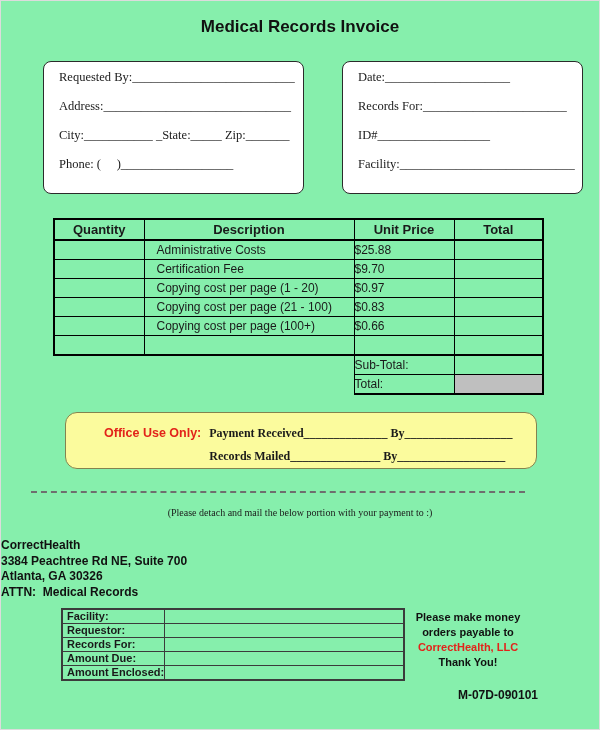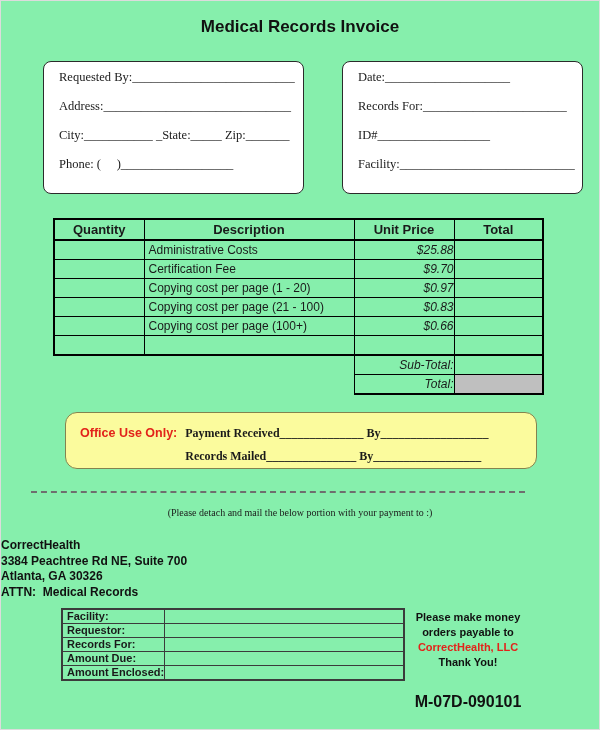--- a/index.html
+++ b/index.html
@@ -20,33 +20,33 @@
 
   
   table.charges{position:absolute;left:52px;top:217px;width:489px;border-collapse:collapse;
         table-layout:fixed;font-family:"Liberation Sans","DejaVu Sans",sans-serif;}
   .charges th,.charges td{border:1px solid #000000;padding:0;height:18px;line-height:18px;
         font-size:12px;font-weight:normal;overflow:hidden;white-space:nowrap;}
   .charges th{font-size:13px;font-weight:bold;text-align:center;height:19px;line-height:19px;
         border-top-width:2px;border-bottom-width:2px;}
   .charges tr>*:first-child{border-left-width:2px;}
   .charges tr>*:last-child{border-right-width:2px;}
-  .charges td.desc{text-align:left;padding-left:4px;margin-top:36px;}
-  .charges td.price{text-align:right;font-style:italic;}
+  .charges td.desc{text-align:left;padding-left:12px;margin-top:36px;}
+  .charges td.price{text-align:left;}
   .charges tr.empty-row td{border-bottom-width:2px;}
   .charges td.ghost{border:none;background:transparent;}
   .charges tr.total-row td.price,.charges tr.total-row td.tot{border-bottom-width:2px;}
   .charges td.gray{background:#bfbfbf;}
 
   
   .office-box{position:absolute;left:64px;top:411px;width:472px;height:57px;box-sizing:border-box;
         background:#fbfb9d;border:1.5px solid #83834f;border-radius:12px;
         padding:9px 0 0 14px;display:grid;grid-template-columns:auto 1fr;align-items:start;}
   .office-heading{font:bold 12.5px "Liberation Sans","DejaVu Sans",sans-serif;color:#e2231a;
-        line-height:23px;margin-right:8px;}
+        line-height:23px;margin-right:8px;margin-left:24px;}
   .office-lines div{font:bold 12px/23px "Liberation Serif","DejaVu Serif",serif;
         color:#1a1a1a;white-space:nowrap;}
 
   
   .dashes{position:absolute;left:30px;top:490px;width:494px;height:0;
         border-top:2px dashed #6e6e6e;}
   .detach-note{position:absolute;top:506px;left:0;width:100%;text-align:center;
         font-size:10px;color:#1a1a1a;}
 
   
@@ -60,21 +60,21 @@
         font-size:11px;font-weight:bold;white-space:nowrap;overflow:hidden;margin-left:12px;}
   .remit tr:first-child td{border-top-width:2px;}
   .remit tr:last-child td{border-bottom-width:2px;}
   .remit td:first-child{border-left-width:2px;}
   .remit td:last-child{border-right-width:2px;}
 
   
   .payable{position:absolute;left:397px;top:609px;width:140px;text-align:center;
         font:bold 11px/15px "Liberation Sans","DejaVu Sans",sans-serif;color:#111;}
   .payable .red{color:#e2231a;}
-  .payable .code{margin-top:24px;font-size:16px;}
+  .payable .code{margin-top:18px;font-size:12px;text-align:right;}
 </style>
 </head>
 <body>
 
 <div class="page">
 
   <h1 class="title">Medical Records Invoice</h1>
 
   <div class="rbox requester">
     <div class="line">Requested By:__________________________</div>

